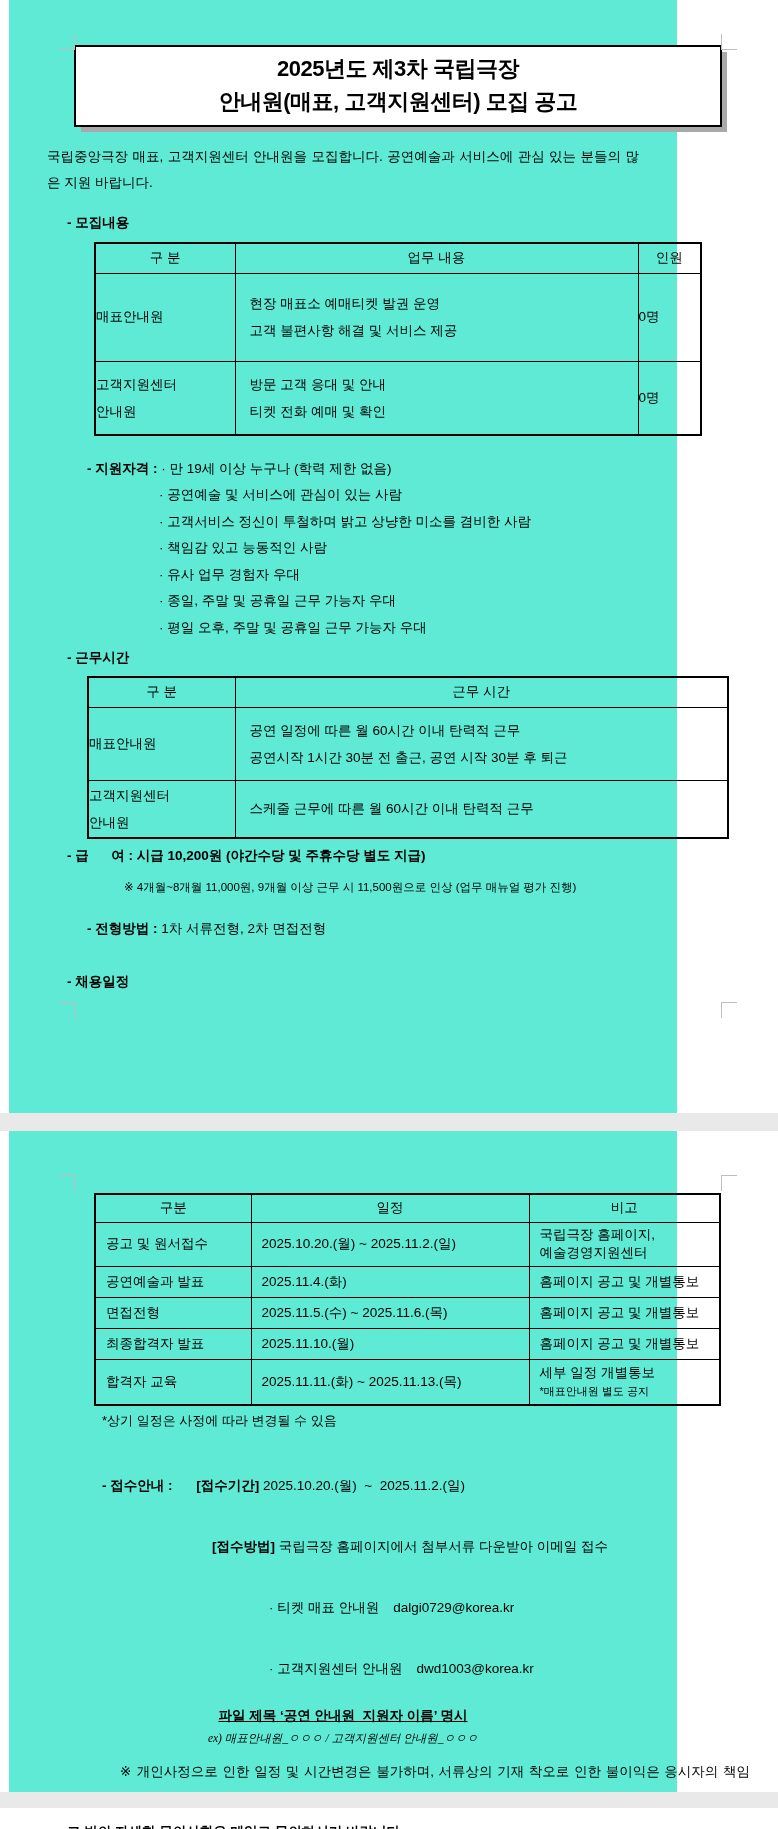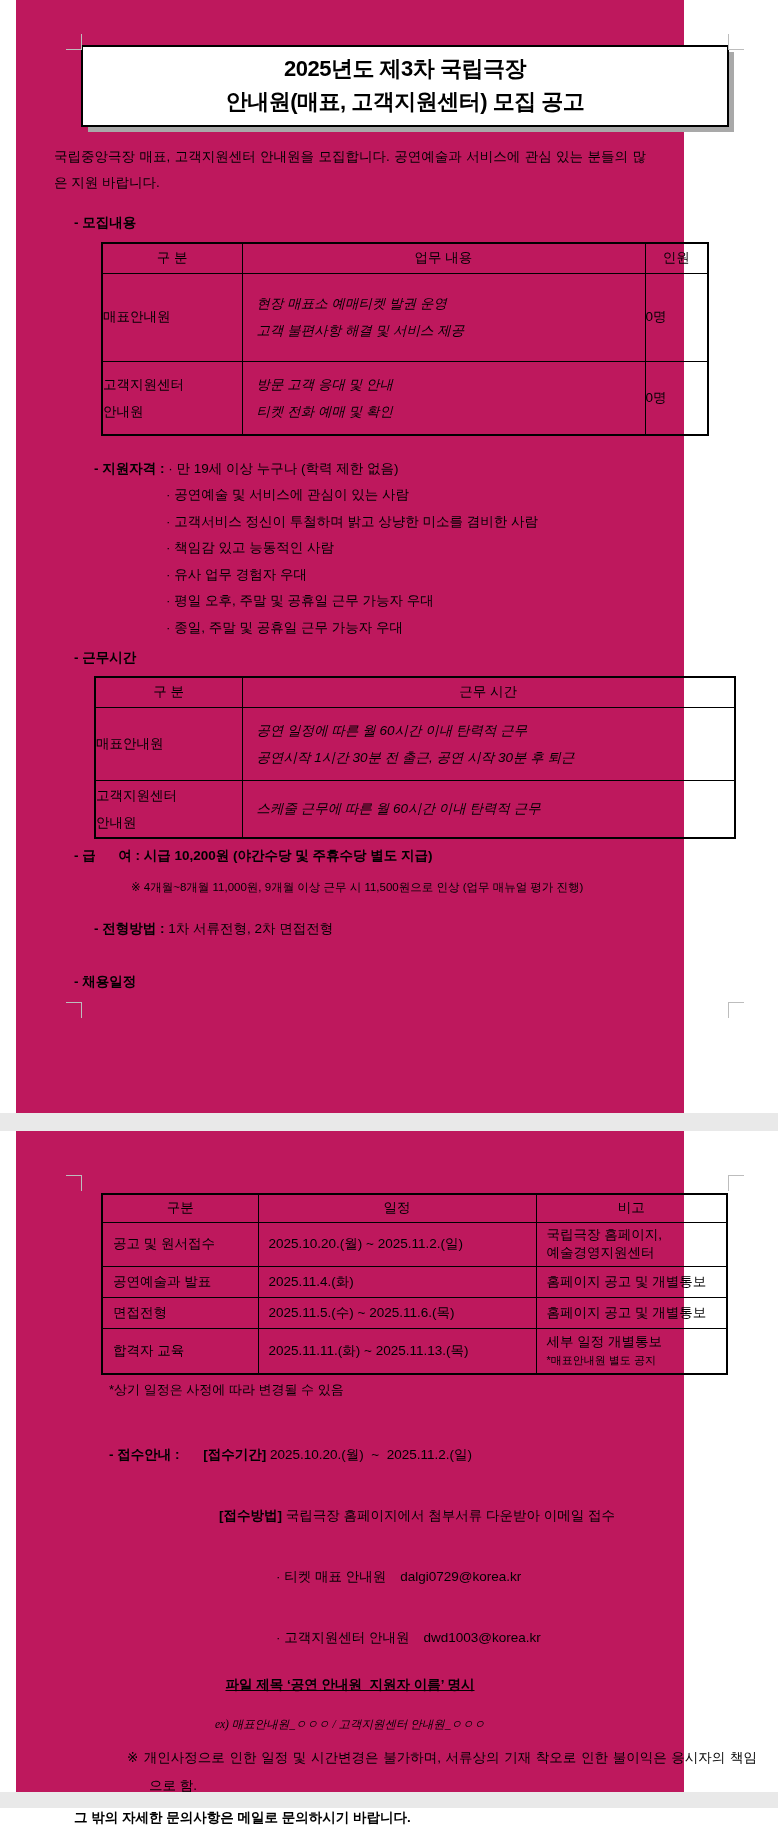--- a/index.html
+++ b/index.html
@@ -3,21 +3,21 @@
 <meta charset="utf-8">
 <style>
   * { margin:0; padding:0; box-sizing:border-box; }
   html,body { width:778px; }
   body {
     height:1829px; position:relative; overflow:hidden;
     background:#ffffff; color:#000;
     font-family:"Liberation Sans","DejaVu Sans",sans-serif;
     font-size:13.5px;
   }
-  .page { position:absolute; left:16px; width:668px; background:#be185d; }
+  .page { position:absolute; left:9px; width:668px; background:#5eead4; }
   #page1 { top:0; height:1113px; padding:45px 38px 0 38px; }
   #page2 { top:1131px; height:661px; padding:62px 38px 0 38px; }
   .band { position:absolute; left:0; width:778px; background:#e9e9e9; }
   #band1 { top:1113px; height:18px; }
   #band2 { top:1792px; height:16px; }
 
   
   .mark { position:absolute; width:16px; height:16px; }
   .m-tl { border-right:1px solid #bdbdbd; border-bottom:1px solid #bdbdbd; }
   .m-tr { border-left:1px solid #bdbdbd; border-bottom:1px solid #bdbdbd; }
@@ -33,21 +33,21 @@
 
   .intro { margin-top:17px; line-height:26px; text-align:justify; }
 
   .sec-h { margin:18px 0 0 20px; font-weight:bold; }
 
   table { border-collapse:collapse; border:2px solid #000; table-layout:fixed; }
   td,th { border:1px solid #000; font-weight:normal; font-size:13.5px; vertical-align:middle; }
   th { text-align:center; }
   .c { text-align:left; }
   .cell-lines span { display:block; line-height:25px; margin:2px 0; }
-  .duties { padding:8px 6px 8px 14px;font-style:italic; }
+  .duties { padding:8px 6px 8px 14px; }
 
   #t1 { margin:10px 0 0 47px; width:606px; }
   #t1 th { height:30px; }
   #t1 .r1 td { height:88px; }
   #t1 .r2 td { height:68px; }
 
   .quals { margin-top:20px; line-height:26.5px; }
   .qual-first { margin-left:20px; }
   .qual-item { margin-left:112px; }
   .b { font-weight:bold;margin-left:20px; }
@@ -70,21 +70,21 @@
   #t3 .rr5 td { height:46px; }
   #t3 .note span { display:block; line-height:18px; }
   #t3 .note .small { font-size:11px; }
 
   .footnote { margin:6px 0 0 55px; font-size:13px; }
   .apply-line { margin:32px 0 0 20px; white-space:pre-wrap; }
   .method-line { margin:13px 0 0 130px; white-space:pre-wrap; }
   .email-line { margin:13px 0 0 207px; white-space:pre-wrap; }
   .email-line .addr { margin-left:14px; }
   .file-title { margin-top:14px; text-align:center; font-weight:bold; text-decoration:underline; }
-  .file-ex { margin-top:23px; text-align:center; font-style:italic; font-size:11.5px; font-family:"Liberation Serif","DejaVu Serif",serif; }
+  .file-ex { margin-top:6px; text-align:center; font-style:italic; font-size:11.5px; font-family:"Liberation Serif","DejaVu Serif",serif; }
   .warning { margin:12px 0 0 73px; width:630px; padding-left:22px; text-indent:-22px; text-align:justify; line-height:28px; }
   .contact { margin:9px 0 0 20px; font-weight:bold; }
 </style>
 </head>
 <body>
 
 <div class="page" id="page1">
 
   <div class="title-box">
     <div>2025년도 제3차 국립극장</div>
@@ -131,22 +131,22 @@
 
   <div class="quals">
     <div class="qual-first">
       <span class="b">- 지원자격 :</span>
       <span>· 만 19세 이상 누구나 (학력 제한 없음)</span>
     </div>
     <div class="qual-item">· 공연예술 및 서비스에 관심이 있는 사람</div>
     <div class="qual-item">· 고객서비스 정신이 투철하며 밝고 상냥한 미소를 겸비한 사람</div>
     <div class="qual-item">· 책임감 있고 능동적인 사람</div>
     <div class="qual-item">· 유사 업무 경험자 우대</div>
+    <div class="qual-item">· 종일, 주말 및 공휴일 근무 가능자 우대</div>
     <div class="qual-item">· 평일 오후, 주말 및 공휴일 근무 가능자 우대</div>
-    <div class="qual-item">· 종일, 주말 및 공휴일 근무 가능자 우대</div>
   </div>
 
   <div class="sec-h" style="margin-top:8px">- 근무시간</div>
 
   <table id="t2">
     <colgroup>
         <col style="width:147px">
         <col style="width:493px">
       </colgroup>
     <tbody>
@@ -220,20 +220,27 @@
         <span>홈페이지 공고 및 개별통보</span>
       </td>
     </tr>
     <tr class="rr3">
       <td>면접전형</td>
       <td>2025.11.5.(수) ~ 2025.11.6.(목)</td>
       <td class="note">
         <span>홈페이지 공고 및 개별통보</span>
       </td>
     </tr>
+    <tr class="rr4">
+      <td>최종합격자 발표</td>
+      <td>2025.11.10.(월)</td>
+      <td class="note">
+        <span>홈페이지 공고 및 개별통보</span>
+      </td>
+    </tr>
     <tr class="rr5">
       <td>합격자 교육</td>
       <td>2025.11.11.(화) ~ 2025.11.13.(목)</td>
       <td class="note">
         <span>세부 일정 개별통보</span>
         <span class="small">*매표안내원 별도 공지</span>
       </td>
     </tr>
   </tbody>
     </table>

